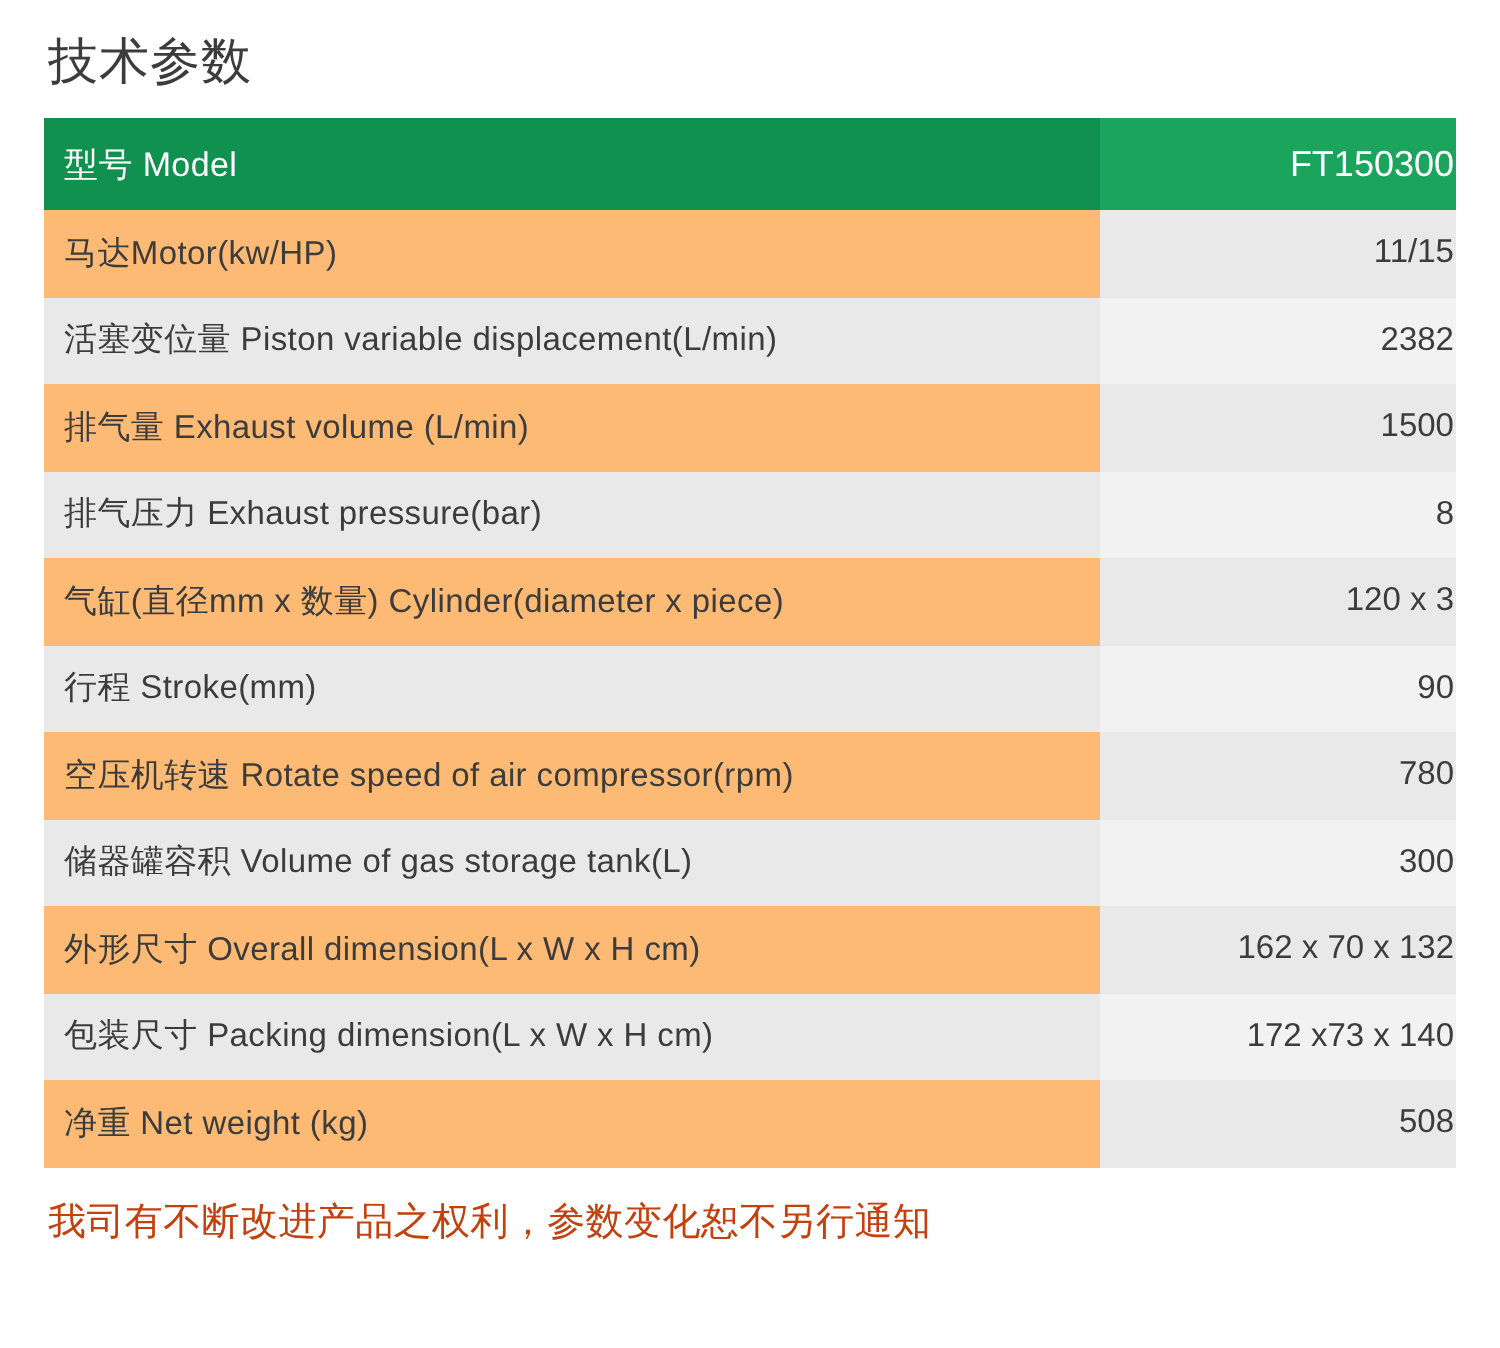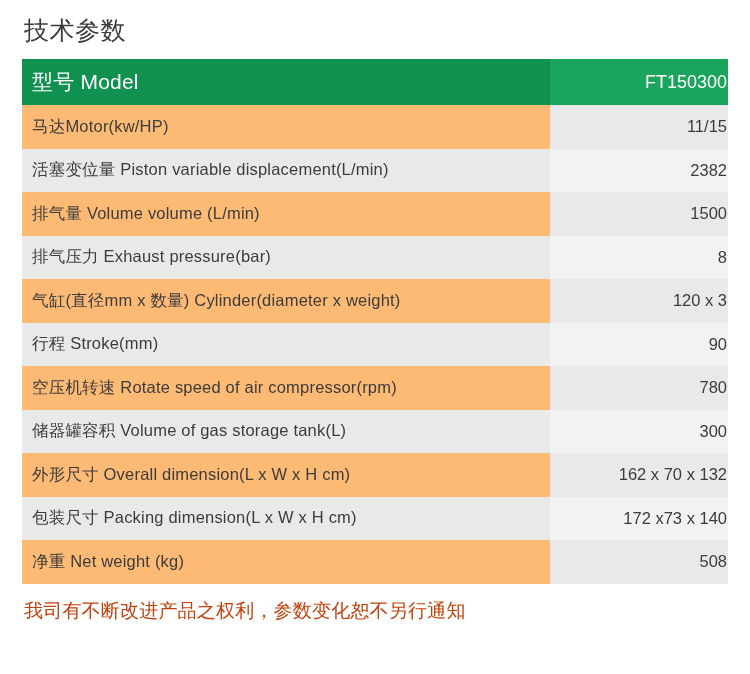--- a/index.html
+++ b/index.html
@@ -47,21 +47,21 @@
   }
   td.value {
     text-align: right;
     color: #3c3c3c;
   }
   
   tr.head td {
     background: #1ba55c;
     color: #ffffff;
     height: 44px;
-    font-size: 21px;
+    font-size: 17px;
   }
   tr.head td.label {
     background: #109150;
   }
   tr.head td.value {
     background: #1ba55c;
     font-size: 18px;
   }
   
   tr.odd td.label { background: #fdba74; }
@@ -95,29 +95,29 @@
       </tr>
       <tr class="odd">
         <td class="label">马达Motor(kw/HP)</td>
         <td class="value">11/15</td>
       </tr>
       <tr class="even">
         <td class="label">活塞变位量 Piston variable displacement(L/min)</td>
         <td class="value">2382</td>
       </tr>
       <tr class="odd">
-        <td class="label">排气量 Volume volume (L/min)</td>
+        <td class="label">排气量 Exhaust volume (L/min)</td>
         <td class="value">1500</td>
       </tr>
       <tr class="even">
         <td class="label">排气压力 Exhaust pressure(bar)</td>
         <td class="value">8</td>
       </tr>
       <tr class="odd">
-        <td class="label">气缸(直径mm x 数量) Cylinder(diameter x weight)</td>
+        <td class="label">气缸(直径mm x 数量) Cylinder(diameter x piece)</td>
         <td class="value">120 x 3</td>
       </tr>
       <tr class="even">
         <td class="label">行程 Stroke(mm)</td>
         <td class="value">90</td>
       </tr>
       <tr class="odd">
         <td class="label">空压机转速 Rotate speed of air compressor(rpm)</td>
         <td class="value">780</td>
       </tr>

